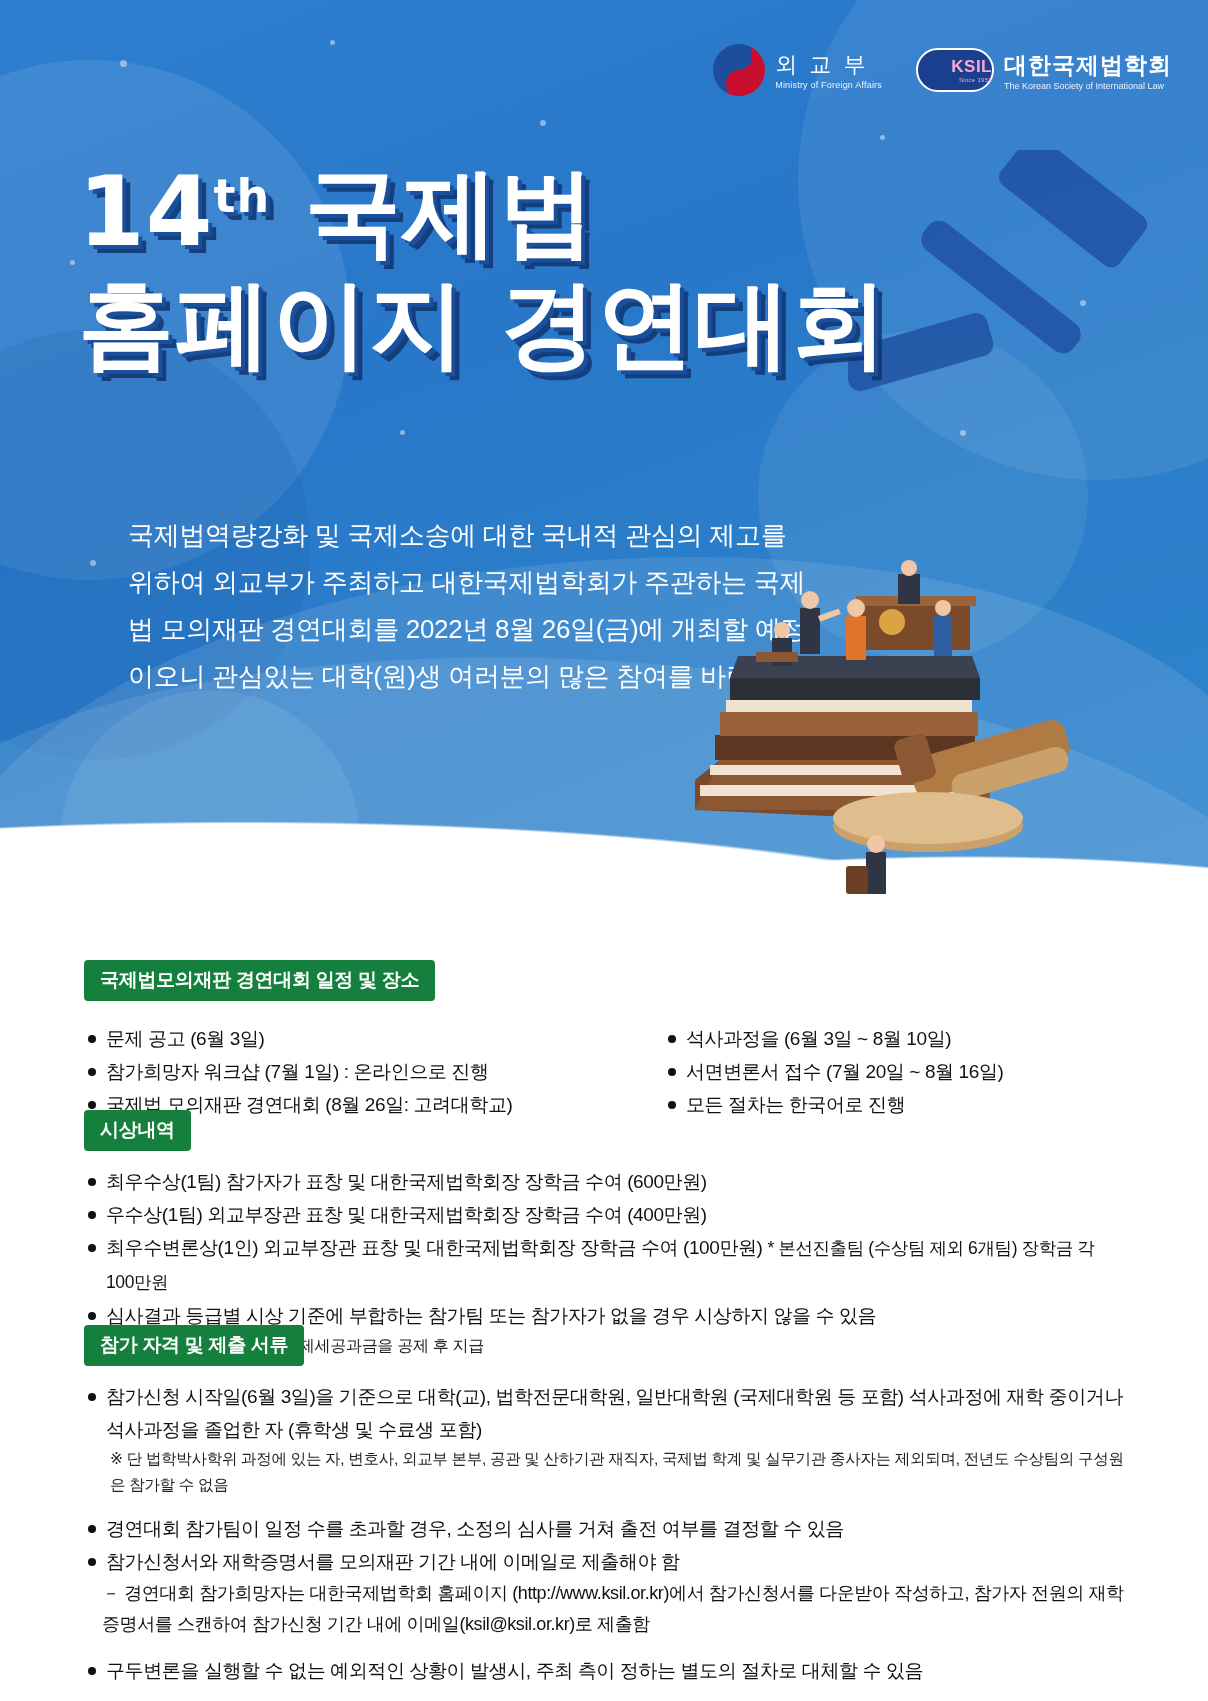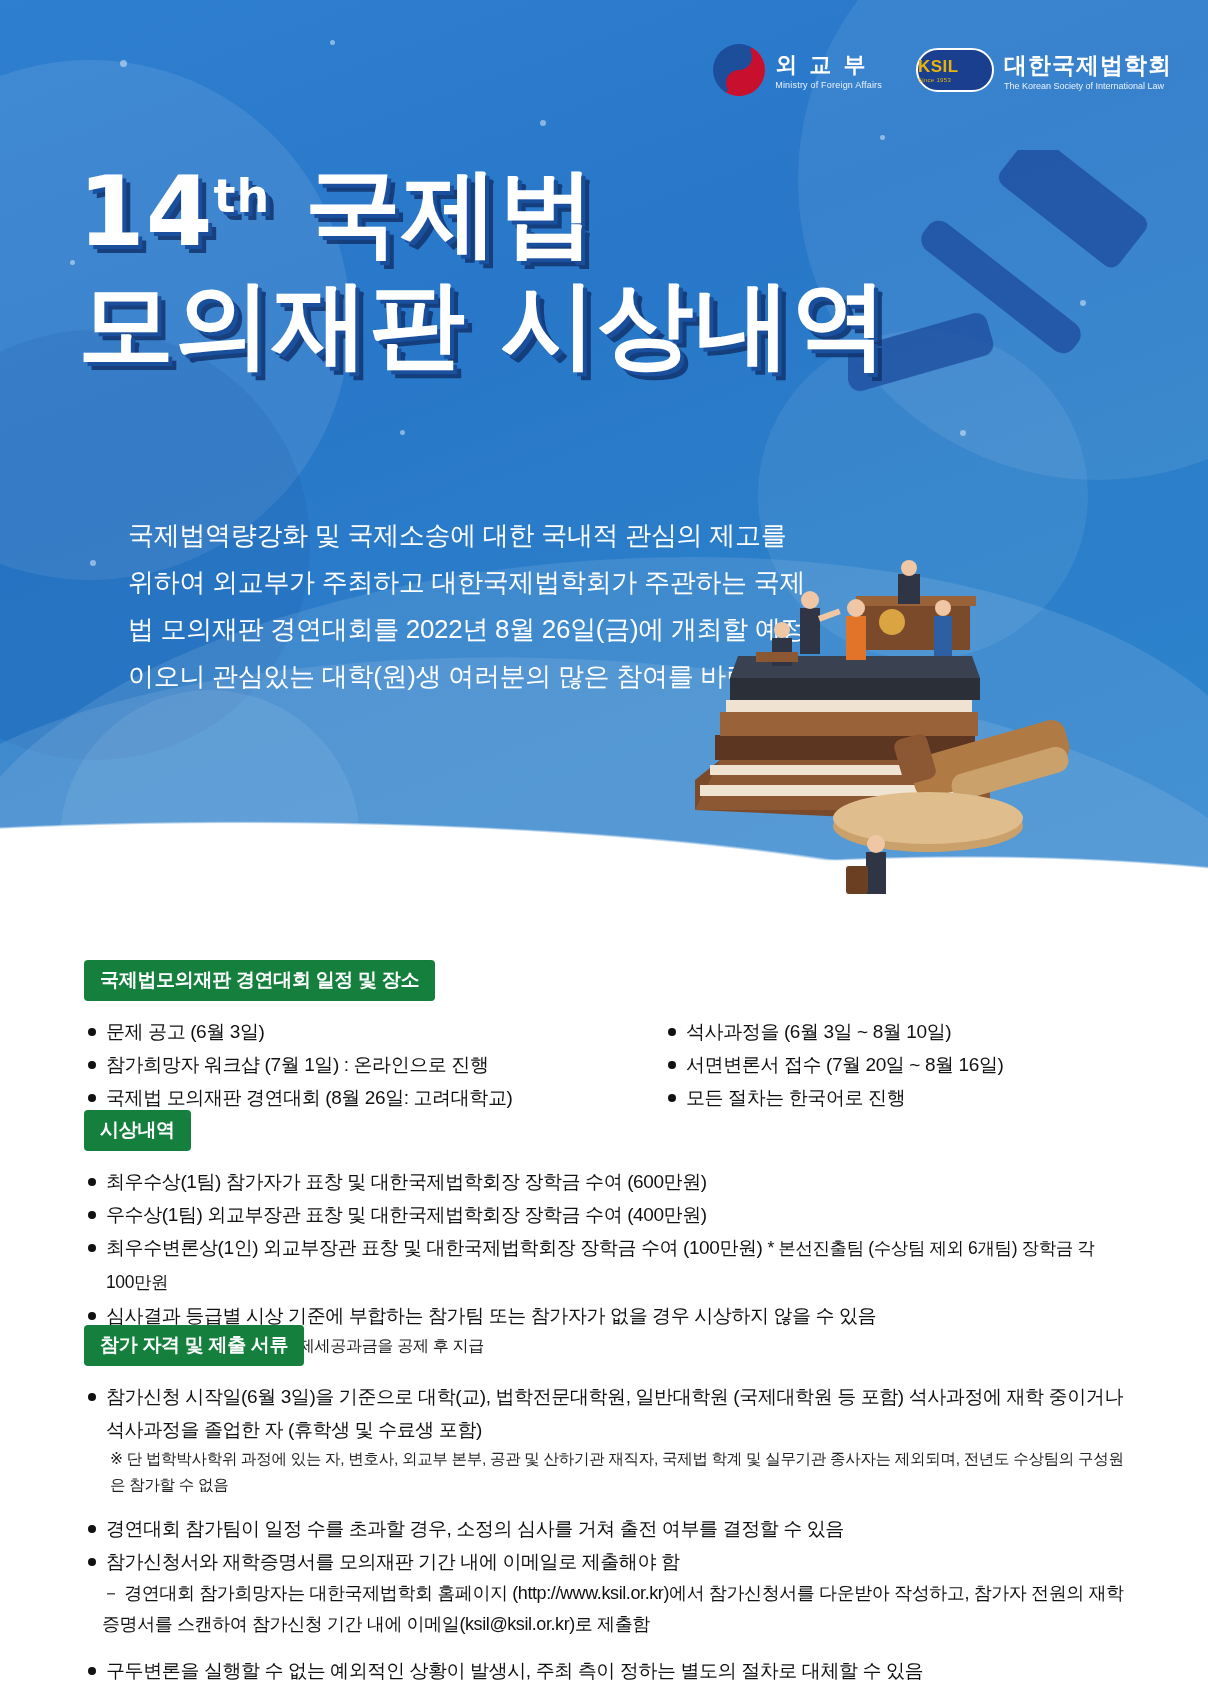--- a/index.html
+++ b/index.html
@@ -57,37 +57,37 @@
     position: absolute; right: 30px; top: 150px; width: 330px; height: 330px;
     opacity: .95;
   }
 
   
   .logo-bar {
     position: absolute; right: 36px; top: 44px;
     display: flex; align-items: center; gap: 34px;
   }
   .logo-group { display: flex; align-items: center; gap: 10px; }
-  .logo-text-main { font-size: 22px; font-weight: bold; color: #ffffff; letter-spacing: 3px; }
+  .logo-text-main { font-size: 22px; font-weight: normal; color: #ffffff; letter-spacing: 3px; }
   .logo-text-sub { font-size: 9px; color: #eaf2fb; letter-spacing: .2px; }
   .taegeuk {
     width: 52px; height: 52px; border-radius: 50%;
     background: conic-gradient(from 210deg, #1c4e9c 0deg 180deg, #c8102e 180deg 360deg);
     position: relative; overflow:hidden;
   }
   .taegeuk::before, .taegeuk::after{
     content:""; position:absolute; width:26px; height:26px; border-radius:50%;
   }
   .taegeuk::before{ background:#1c4e9c; left:13px; top:0; }
   .taegeuk::after{ background:#c8102e; left:13px; top:26px; }
   .ksil-badge {
     width: 78px; height: 44px; border-radius: 22px;
     background: #1b3f8f; border: 2px solid #ffffff;
-    display:flex; flex-direction:column; align-items:flex-start; justify-content:center;
-    color:#eab308;
+    display:flex; flex-direction:column; align-items:flex-end; justify-content:center;
+    color:#f9a8d4;
   }
   .ksil-badge .k1 { font-size: 17px; font-weight:bold; letter-spacing:.5px; }
   .ksil-badge .k2 { font-size: 6px; letter-spacing:.3px; }
   .ksil-ko { font-size: 23px; font-weight: bold; color:#ffffff; letter-spacing:1px; }
   .ksil-en { font-size: 9px; color:#e9f1fb; }
 
   
   .title-wrap { position: absolute; left: 78px; top: 140px; }
   .title-line {
     font-family: "DejaVu Sans", sans-serif;
@@ -137,21 +137,21 @@
     letter-spacing: -0.4px;
   }
   ul.bullets li::before {
     content: "";
     position: absolute; left: 4px; top: 13px;
     width: 8px; height: 8px; border-radius: 50%;
     background: #111111;
   }
   .two-col { display: flex; gap: 0; margin-top: 14px; }
   .two-col .col { width: 50%; }
-  .two-col .col ul.bullets { margin-top: 0; }
+  .two-col .col ul.bullets { margin-top: 7px; }
   .col-right { padding-left: 60px; }
 
   .note {
     font-size: 16px; color: #222; line-height: 28px;
     padding-left: 24px; letter-spacing: -0.3px;
   }
   .sub-note {
     font-size: 15.5px; color: #222; line-height: 26px;
     padding-left: 26px; letter-spacing: -0.3px;
   }
@@ -210,21 +210,21 @@
           <div class="ksil-ko">대한국제법학회</div>
           <div class="ksil-en">The Korean Society of International Law</div>
         </div>
       </div>
     </div>
 
     <div class="title-wrap">
       <div class="title-line">
         <span>14</span><span class="sup">th</span><span> 국제법</span>
       </div>
-      <div class="title-line">모의재판 시상내역</div>
+      <div class="title-line">홈페이지 경연대회</div>
     </div>
 
     <p class="intro">국제법역량강화 및 국제소송에 대한 국내적 관심의 제고를 위하여 외교부가 주최하고 대한국제법학회가 주관하는 국제법 모의재판 경연대회를 2022년 8월 26일(금)에 개최할 예정이오니 관심있는 대학(원)생 여러분의 많은 참여를 바랍니다.</p>
   </div>
 
   <svg class="illus" viewBox="0 0 470 350">
 
     <g>
       <path d="M35 250 L35 220 L60 200 L330 200 L330 240 L300 262 Z" fill="#7a4a2a"></path>
       <path d="M35 250 L300 250 L330 240 L330 200 L60 200 Z" fill="#8c5733"></path>

